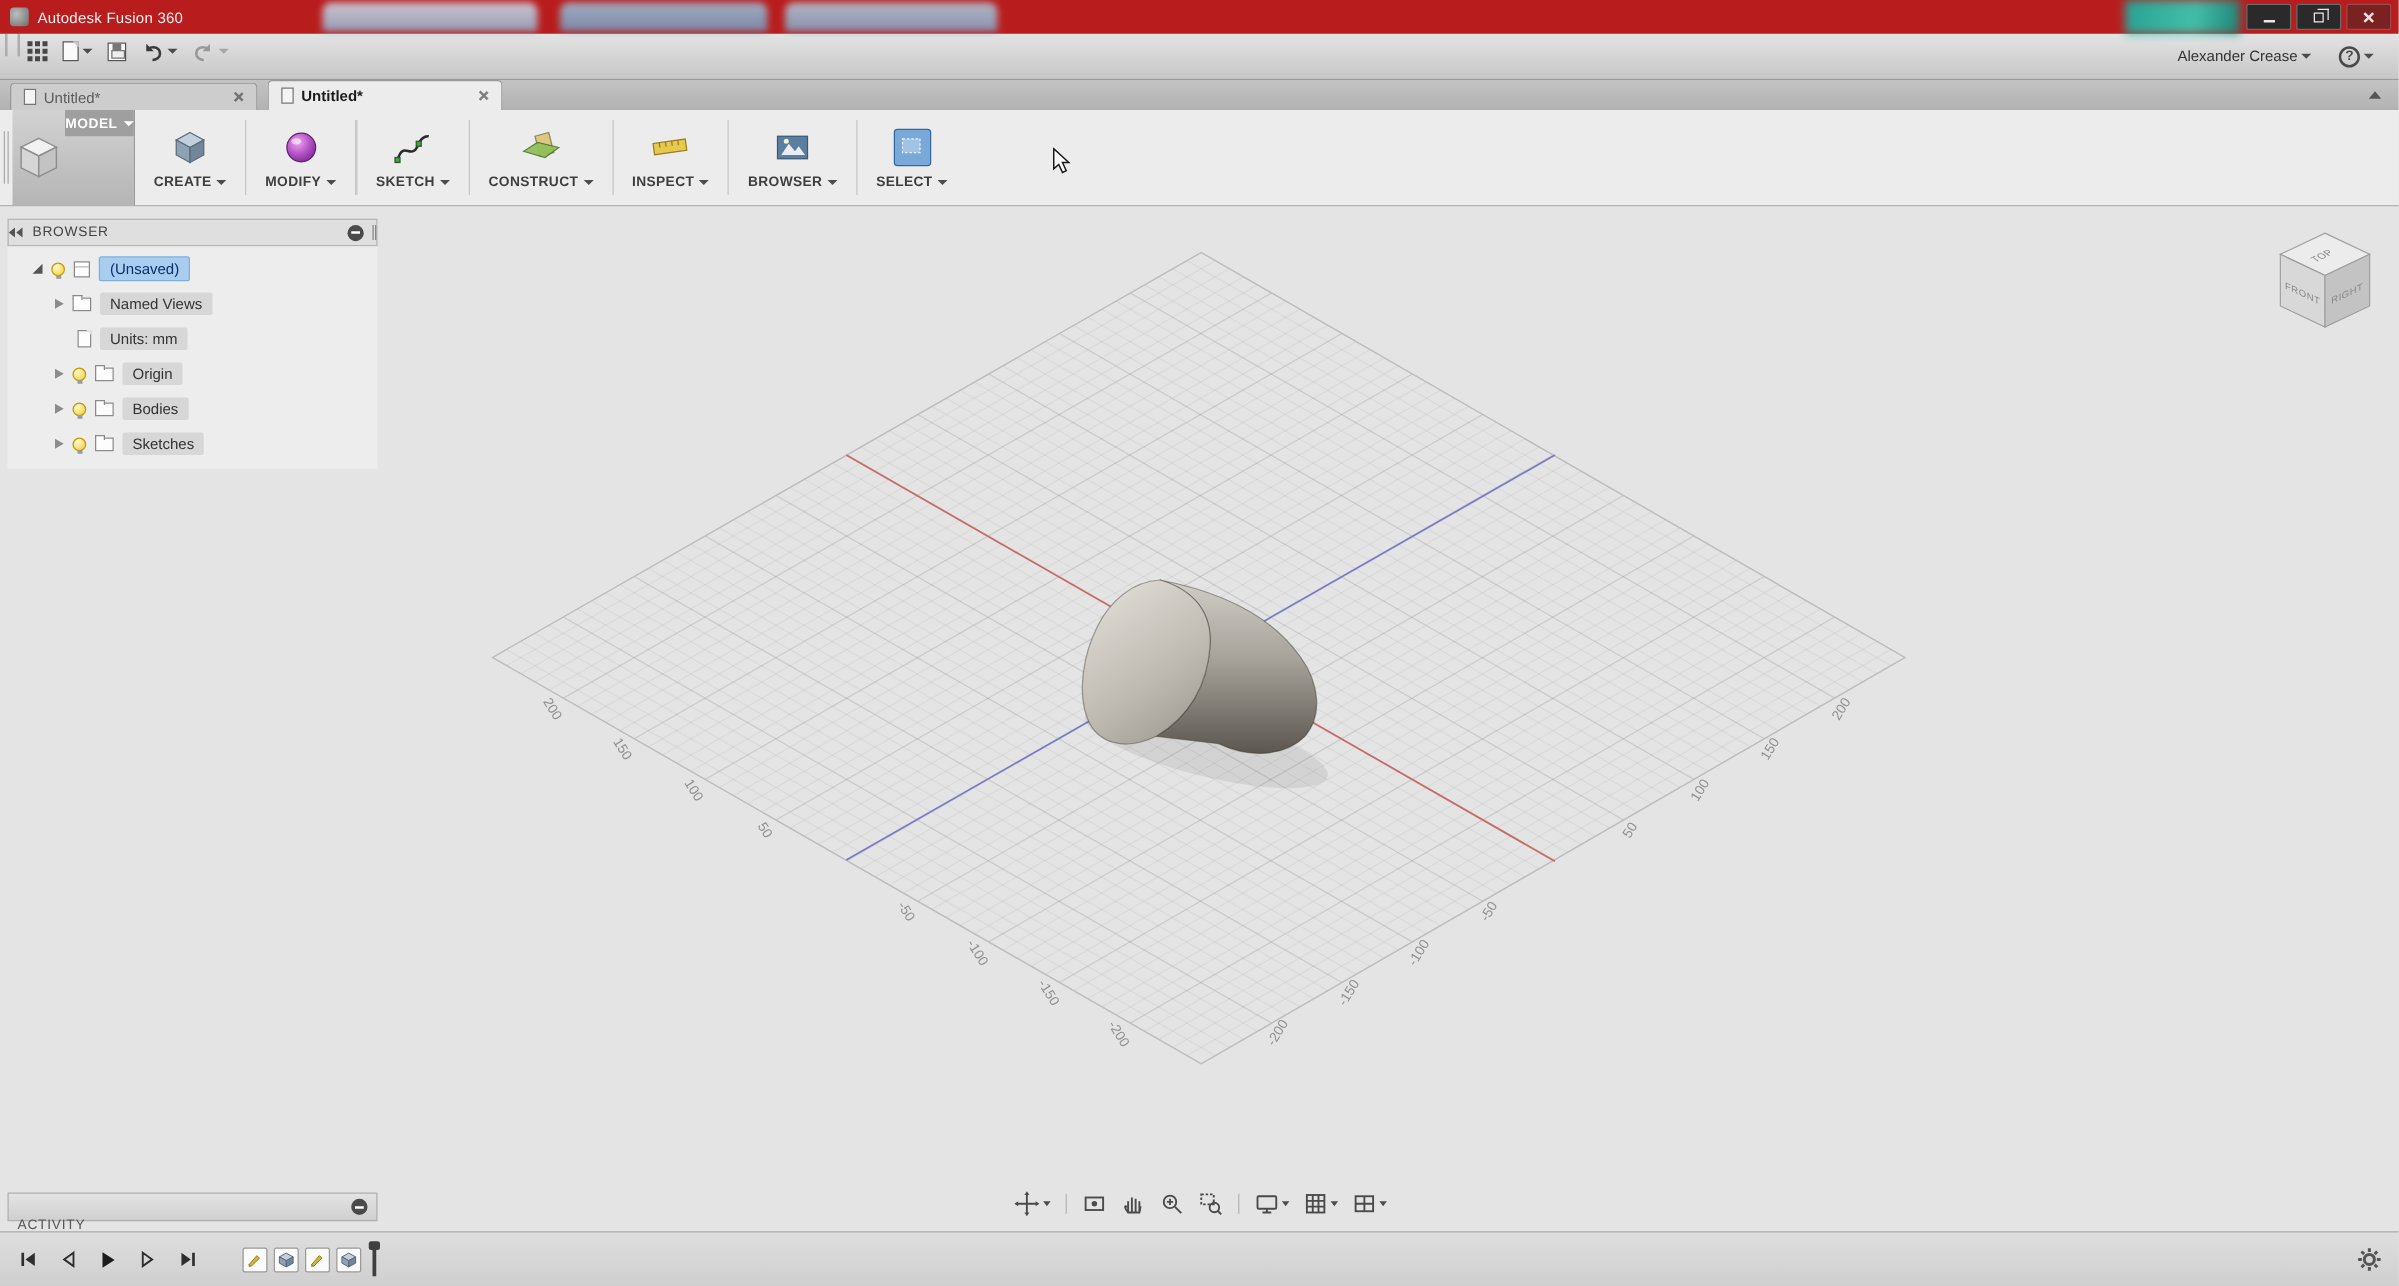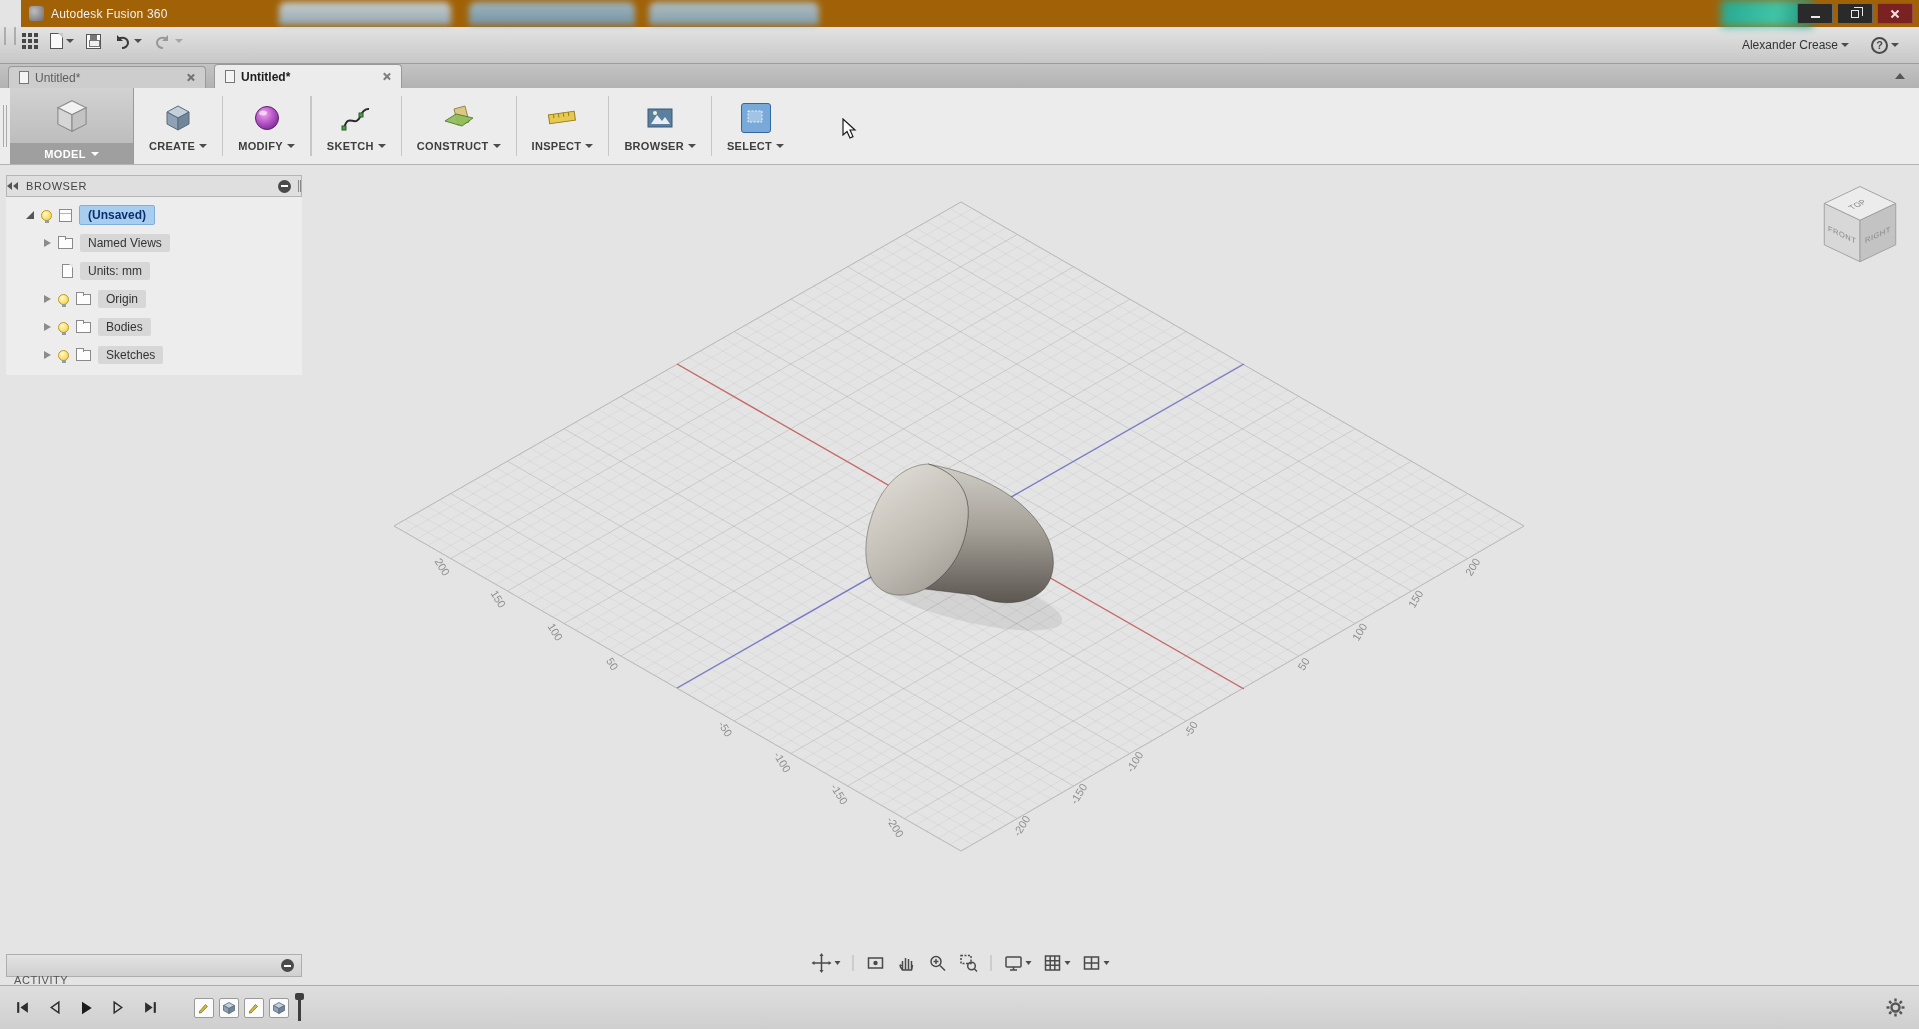--- a/index.html
+++ b/index.html
@@ -2,21 +2,21 @@
 <html><head>
 <meta charset="utf-8">
 <style>
   * { box-sizing: border-box; margin: 0; padding: 0; }
   html,body { width:1919px; height:1029px; overflow:hidden;
     font-family:"Liberation Sans", sans-serif; background:#e4e4e4; }
   #app { position:relative; width:1919px; height:1029px; }
 
   
   .titlebar { position:absolute; top:0; left:0; right:0; height:27px;
-    background:#a16207; display:flex; align-items:center; color:#f0f0f0; z-index:50;margin-left:21px; }
+    background:#b91c1c; display:flex; align-items:center; color:#f0f0f0; z-index:50; }
   .fusion-logo { width:15px; height:15px; margin:0 7px 0 8px; border-radius:3px;
     background:radial-gradient(circle at 35% 35%, #bdbdbd, #6d6d6d); }
   .app-title { font-size:12px; letter-spacing:.2px; }
   .blur-tab { position:absolute; top:2px; height:23px; border-radius:7px 7px 0 0;
     background:linear-gradient(#b9d3e6, #7fa6c6); filter:blur(3px); opacity:.85; }
   .blur-tab.t1 { left:258px; width:172px; background:linear-gradient(#cfe0ee,#8fb4d2); }
   .blur-tab.t2 { left:448px; width:166px; background:linear-gradient(#9fc4dd,#6f9cc0); }
   .blur-tab.t3 { left:628px; width:170px; background:linear-gradient(#b4cfe2,#7da8c8); }
   .teal-blob { position:absolute; left:1700px; top:0; width:92px; height:27px;
     background:linear-gradient(100deg,#19b0a0,#37d0b8 60%,#0e8d80); filter:blur(4px); opacity:.9; }
@@ -75,21 +75,21 @@
   .tab-close::before { transform:rotate(45deg); } .tab-close::after { transform:rotate(-45deg); }
   .tabbar-collapse { margin-left:auto; margin-right:14px; align-self:center;
     width:0; height:0; border-left:5px solid transparent; border-right:5px solid transparent;
     border-bottom:6px solid #555; }
 
   
   .ribbon { position:absolute; top:88px; left:0; right:0; height:77px; background:#ececec;
     border-bottom:1px solid #b3b3b3; display:flex; align-items:stretch; z-index:38; }
   .ribbon-grip { width:10px; display:flex; align-items:center; justify-content:center; }
   .ribbon-grip i { width:4px; height:42px; border-left:1px solid #aaa; border-right:1px solid #aaa; }
-  .model-btn { width:124px; display:flex; flex-direction:column; cursor:default;
+  .model-btn { width:98px; display:flex; flex-direction:row; cursor:default;
     background:linear-gradient(#d2d2d2,#b5b5b5); border-right:1px solid #9a9a9a; }
   .model-icon-area { flex:1; display:flex; align-items:center; justify-content:center; }
   .model-label-bar { height:21px; background:#9f9f9f; color:#fff; font-size:11px; font-weight:bold;
     display:flex; align-items:center; justify-content:center; gap:5px; letter-spacing:.4px; }
   .model-label-bar .caret { border-top-color:#fff; }
   .ribbon-group { display:flex; flex-direction:column; align-items:center; justify-content:center;
     padding:4px 15px 6px; cursor:default; }
   .rg-icon { height:40px; display:flex; align-items:center; justify-content:center; }
   .rg-label { display:flex; align-items:center; gap:4px; font-size:11px; font-weight:bold;
     color:#3e3e3e; letter-spacing:.3px; margin-top:2px; }
@@ -131,21 +131,21 @@
   .bulb::after { content:''; position:absolute; left:2.5px; bottom:-3px; width:4px; height:3px; background:#9a9a9a; }
   .folder { width:15px; height:11px; background:#fdfdfd; border:1px solid #8a8a8a; position:relative; flex:none; }
   .folder::before { content:''; position:absolute; left:-1px; top:-3px; width:6px; height:3px;
     background:#fdfdfd; border:1px solid #8a8a8a; border-bottom:none; }
   .cube-icon { width:13px; height:13px; background:#fdfdfd; border:1px solid #8a8a8a; position:relative; flex:none; }
   .cube-icon::before { content:''; position:absolute; left:0; top:3px; width:11px; height:1px; background:#b5b5b5; }
   .doc-icon { width:11px; height:14px; background:#fdfdfd; border:1px solid #8a8a8a; position:relative; flex:none; }
   .doc-icon::after { content:''; position:absolute; right:-1px; top:-1px; border-style:solid;
     border-width:0 4px 4px 0; border-color:transparent #e4e4e4 transparent transparent; }
   .row-label { background:rgba(214,214,214,.95); padding:2px 8px; border-radius:2px; }
-  .row-label.selected { background:#a9cdee; color:#0c2f70; font-weight:bold; border:1px solid #7fb0dd; }
+  .row-label.selected { background:#a9cdee; color:#0c2f70; font-weight:normal; border:1px solid #7fb0dd; }
 
   
   .navbar { position:absolute; left:50%; bottom:10px; transform:translateX(-50%);
     display:flex; align-items:center; gap:3px; z-index:21; }
   .nav-btn { height:24px; padding:0 4px; display:flex; align-items:center; gap:2px;
     border-radius:3px; cursor:default; }
   .nav-btn svg { stroke:#4a4a4a; fill:none; stroke-width:1.5; }
   .nav-sep { width:1px; height:16px; background:#b5b5b5; margin:0 5px; }
   .caret.sm { border-left-width:3.5px; border-right-width:3.5px; border-top-width:4px; }
 

